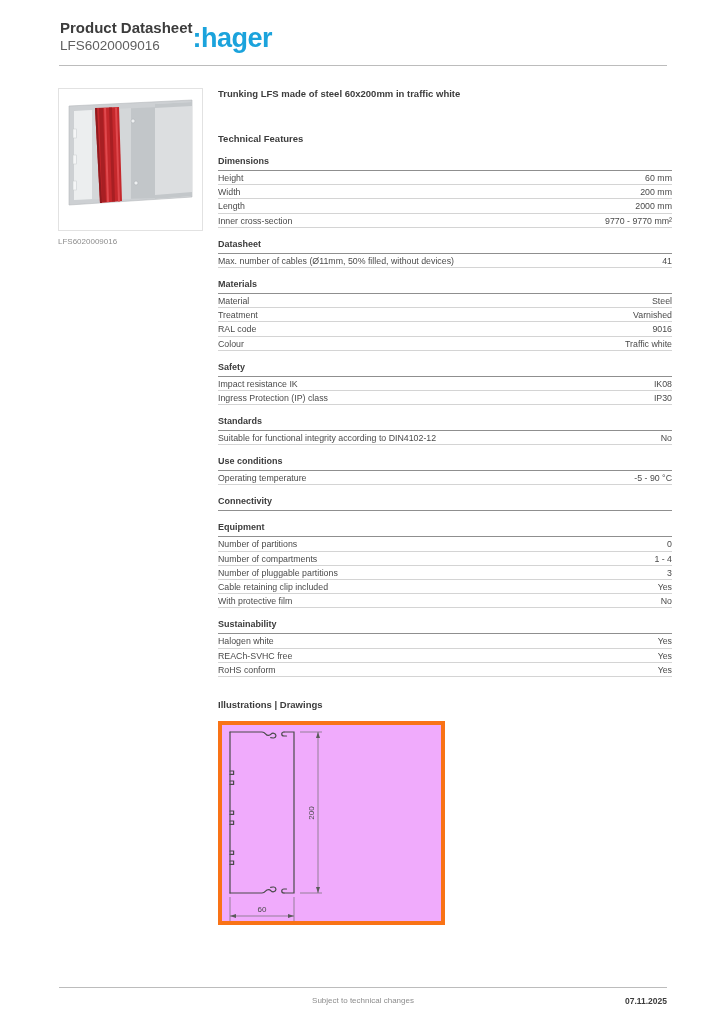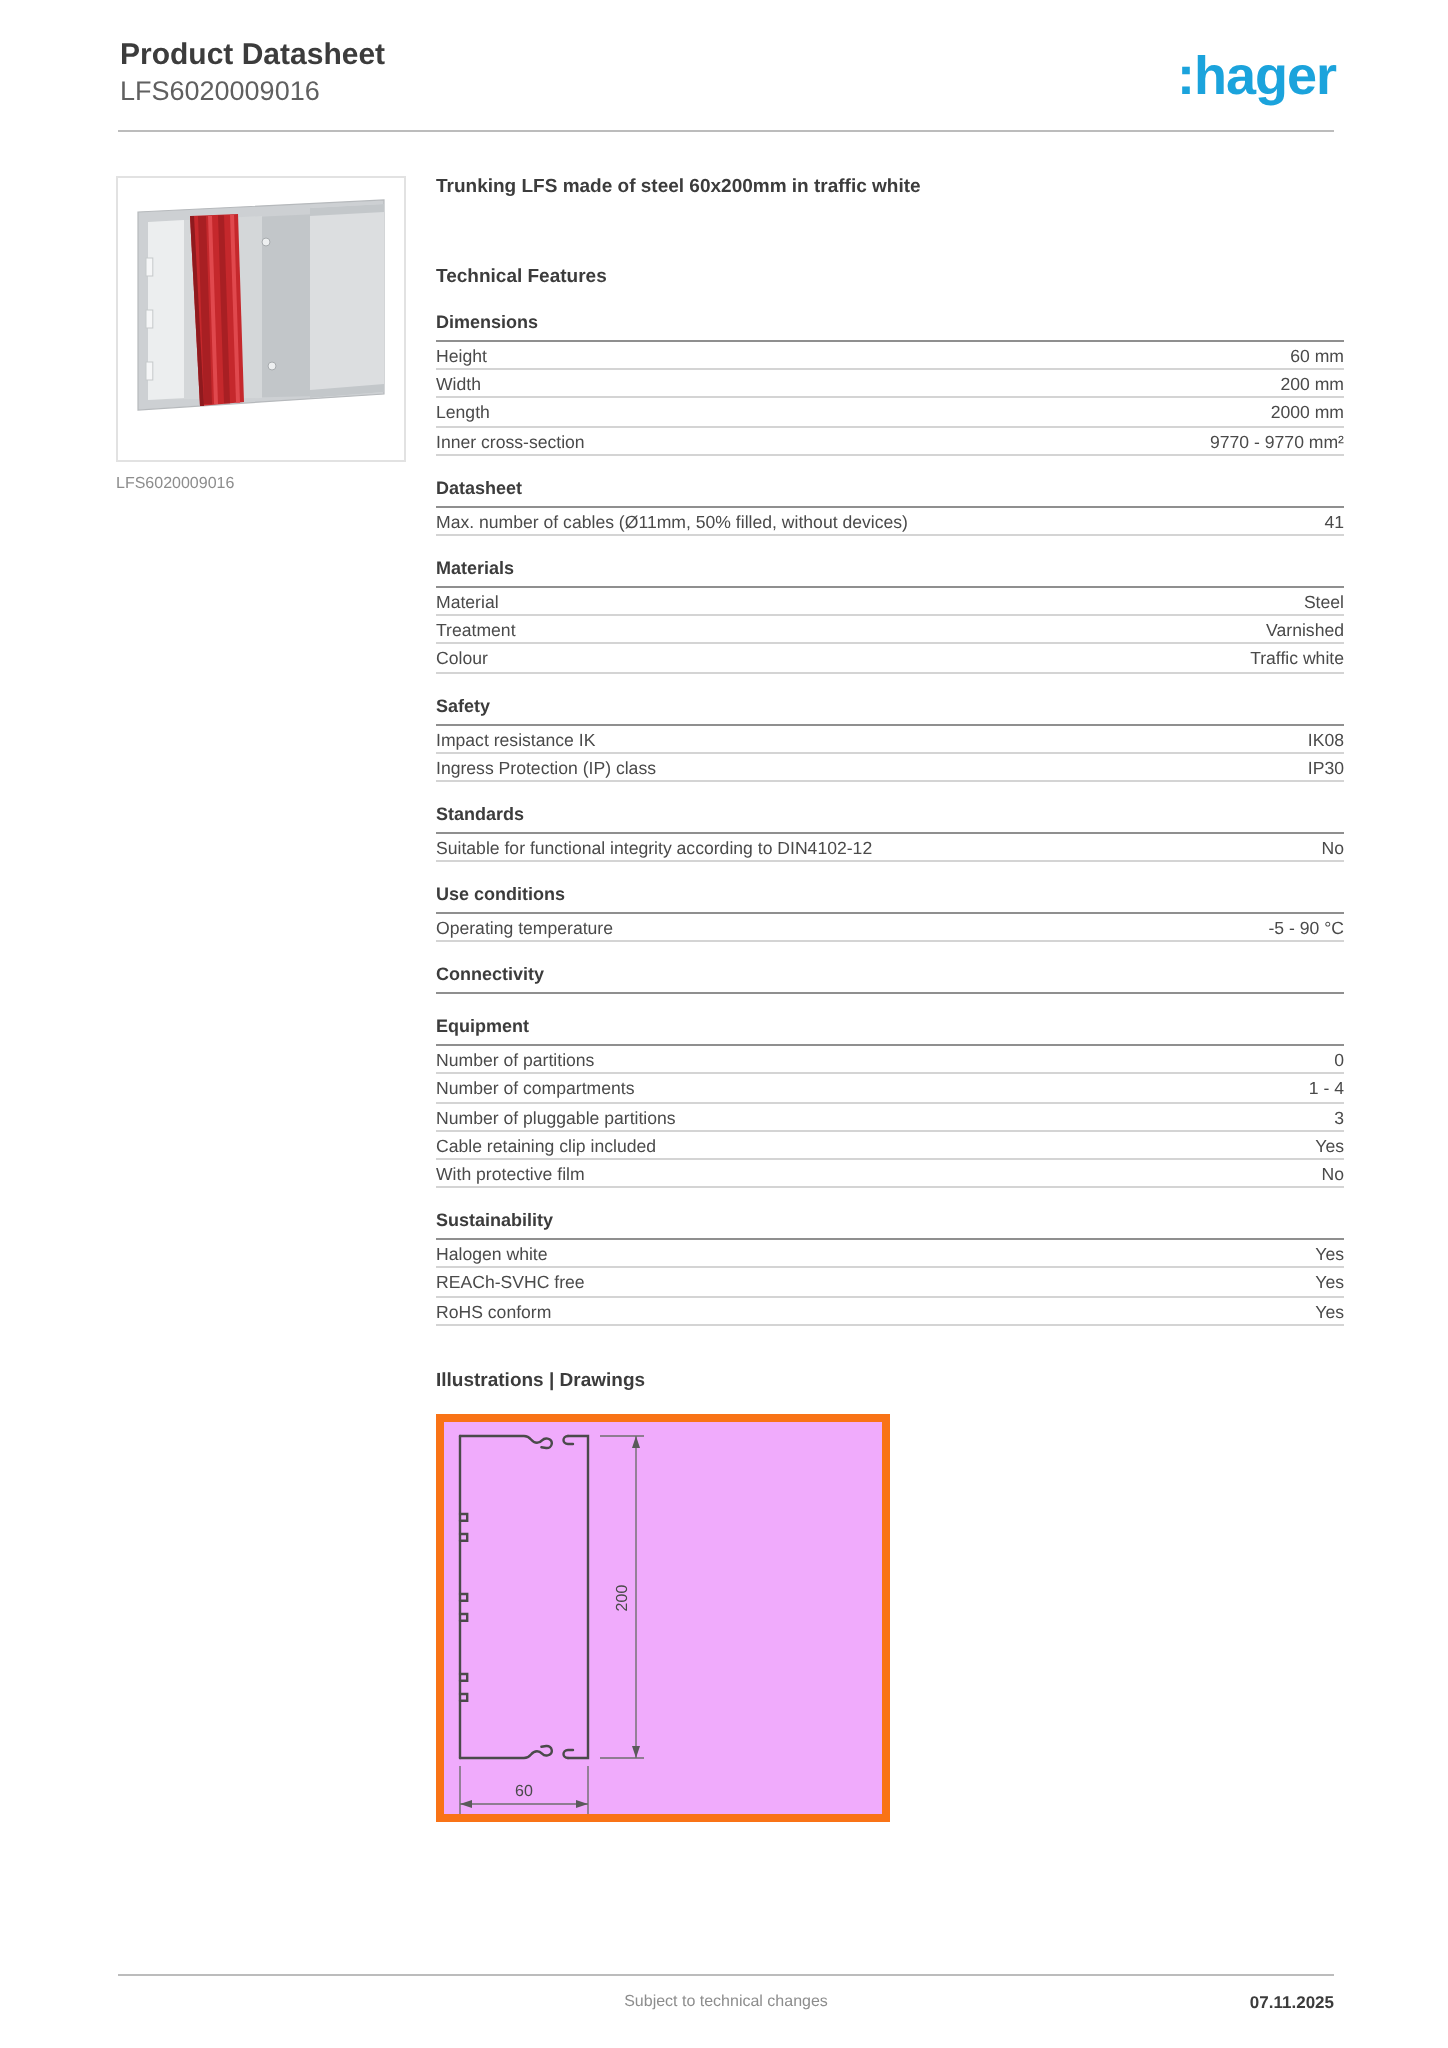--- a/index.html
+++ b/index.html
@@ -13,21 +13,21 @@
     width: 724px;
     height: 1024px;
     margin: 0 auto;
     background: #ffffff;
     overflow: hidden;
   }
 
   
   .header {
     display: flex;
-    justify-content: space-between;
+    justify-content: flex-start;
     align-items: flex-start;
     padding: 18px 56px 0 60px;
   }
   .header-title {
     font-size: 15px;
     font-weight: bold;
     color: #3c3c3c;
     line-height: 19px;
   }
   .header-ref {
@@ -233,20 +233,24 @@
           </div>
           <div class="section">
             <div class="sec-heading">Materials</div>
             <div class="spec-row">
               <span class="spec-label">Material</span>
               <span class="spec-value">Steel</span>
             </div>
             <div class="spec-row">
               <span class="spec-label">Treatment</span>
               <span class="spec-value">Varnished</span>
+            </div>
+            <div class="spec-row">
+              <span class="spec-label">RAL code</span>
+              <span class="spec-value">9016</span>
             </div>
             <div class="spec-row">
               <span class="spec-label">Colour</span>
               <span class="spec-value">Traffic white</span>
             </div>
           </div>
           <div class="section">
             <div class="sec-heading">Safety</div>
             <div class="spec-row">
               <span class="spec-label">Impact resistance IK</span>

